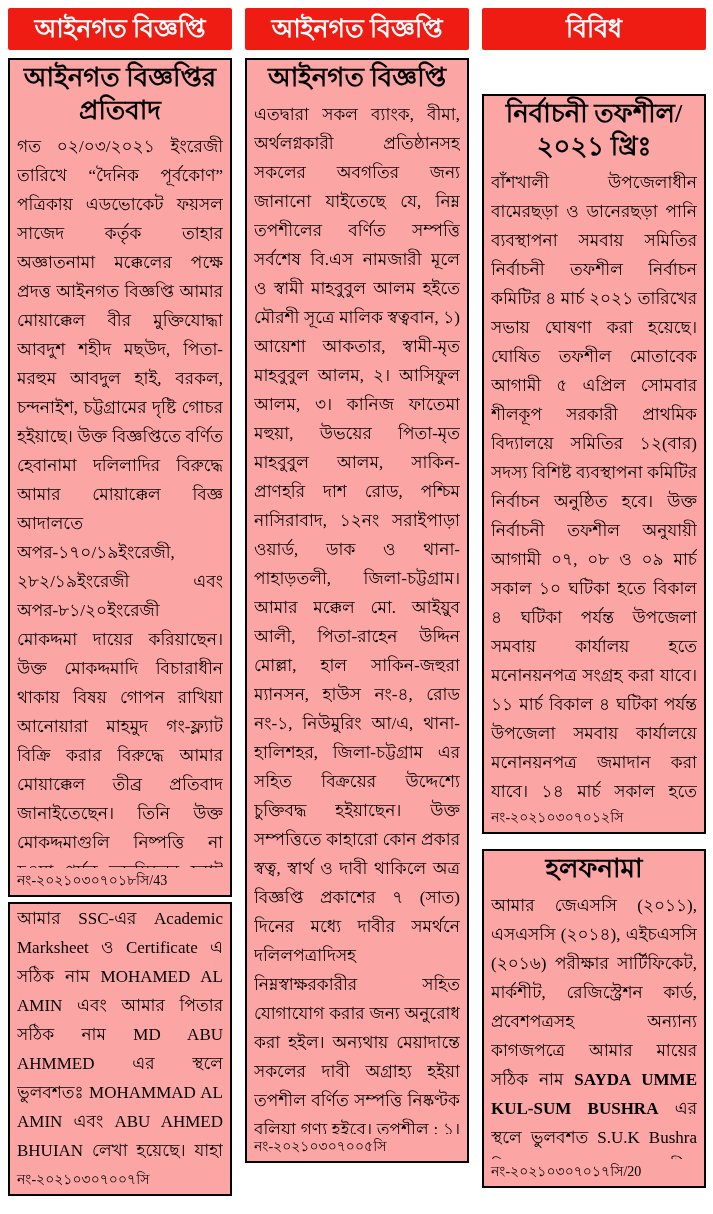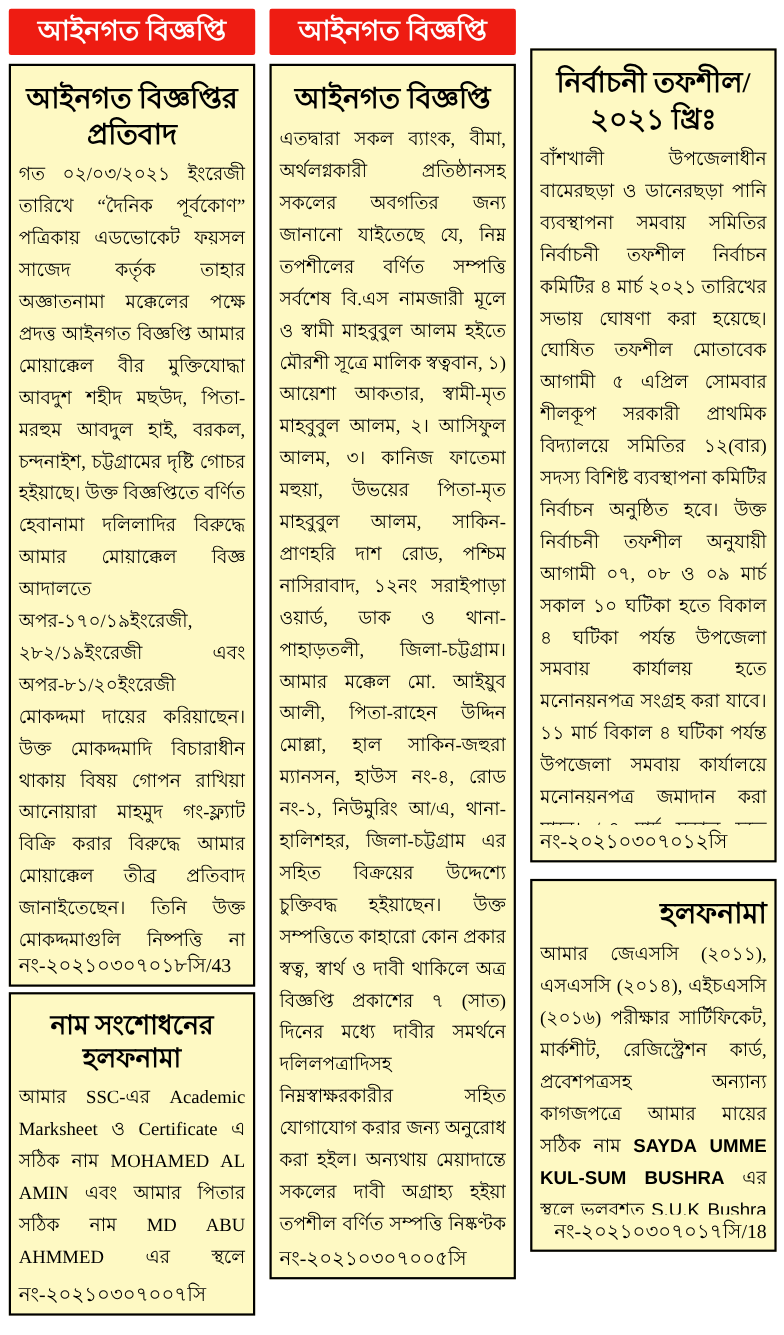--- a/index.html
+++ b/index.html
@@ -38,22 +38,22 @@
     font-size: 25px;
     line-height: 42px;
     text-align: center;
     border-radius: 2px;
     margin-bottom: 8px;
     flex: 0 0 auto;
   }
   .ad {
     box-sizing: border-box;
     border: 2px solid #000000;
-    background: #fef9c3;
-    padding: 12px 7px 5px 7px;
+    background: #fca5a5;
+    padding: 0 7px 5px 7px;
     display: flex;
     flex-direction: column;
     overflow: hidden;
     flex: 0 0 auto;
   }
   .ad-title {
     text-align: center;
     font-weight: bold;
     font-size: 26px;
     line-height: 1.25;
@@ -64,74 +64,74 @@
     font-size: 24px;
   }
   .ad-body {
     font-size: 17px;
     line-height: 29px;
     text-align: justify;
     flex: 1 1 auto;
     overflow: hidden;
   }
   .ad-ref {
-    font-size: 18px;
+    font-size: 14px;
     line-height: 1.3;
     margin-top: 4px;
     text-align: left;
     flex: 0 0 auto;
   }
   .b { font-weight: bold; }
-  .latin { font-family: Liberation Sans, sans-serif; }
+  .latin { font-family: Liberation Serif, serif; }
   
   .c1-ad1 { height: 839px; }
   .c1-ad2 { height: 294px; margin-top: 5px; }
   .c2-ad1 { height: 1105px; }
   .c3-ad1 { height: 740px; margin-top: 36px; }
-  .c3-ad2 { height: 339px; margin-top: 15px; align-items: flex-end; }
+  .c3-ad2 { height: 339px; margin-top: 15px; }
 </style>
 </head>
 <body>
 
 <div class="page">
 
   <div class="col">
     <div class="cat-header">আইনগত বিজ্ঞপ্তি</div>
 
     <div class="ad c1-ad1">
       <div class="ad-title">আইনগত বিজ্ঞপ্তির প্রতিবাদ</div>
       <div class="ad-body"><span>গত ০২/০৩/২০২১ ইংরেজী তারিখে “দৈনিক পূর্বকোণ” পত্রিকায় এডভোকেট ফয়সল সাজেদ কর্তৃক তাহার অজ্ঞাতনামা মক্কেলের পক্ষে প্রদত্ত আইনগত বিজ্ঞপ্তি আমার মোয়াক্কেল বীর মুক্তিযোদ্ধা আবদুশ শহীদ মছউদ, পিতা-মরহুম আবদুল হাই, বরকল, চন্দনাইশ, চট্টগ্রামের দৃষ্টি গোচর হইয়াছে। উক্ত বিজ্ঞপ্তিতে বর্ণিত হেবানামা দলিলাদির বিরুদ্ধে আমার মোয়াক্কেল বিজ্ঞ আদালতে অপর-১৭০/১৯ইংরেজী, ২৮২/১৯ইংরেজী এবং অপর-৮১/২০ইংরেজী মোকদ্দমা দায়ের করিয়াছেন। উক্ত মোকদ্দমাদি বিচারাধীন থাকায় বিষয় গোপন রাখিয়া আনোয়ারা মাহমুদ গং-ফ্ল্যাট বিক্রি করার বিরুদ্ধে আমার মোয়াক্কেল তীব্র প্রতিবাদ জানাইতেছেন। তিনি উক্ত মোকদ্দমাগুলি নিষ্পত্তি না হওয়া পর্যন্ত তফসিলের ফ্ল্যাট পার্কিং সর্বসাধারণকে খরিদ না করার অনুরোধ করা যাইতেছে। যদি কেহ খরিদ করিলে তাহার জন্য তফসিলে সম্পত্তি ও আমার মোয়াক্কেল দায়ী হইবে না। তফসিল: মৌজা-খুলশী, থানা/উপজেলা-সাবেক পাঁচলাইশ, বর্তমানে-খুলশী, জিলা-চট্টগ্রাম, আর.এস. ১৩৪ খতিয়ানের আর.এস. ৭৩৮ দাগের আন্দর সামিল পি.এস. ৩নং খতিয়ানের অধীনে পি.এস. না-মজারী ৯৫৫নং খতিয়ানের পি.এস. ৪৮১ দাগের ১৬.৬৬ শতক ভূমির উপর নির্মিত </span></div>
       <div class="ad-ref">নং-২০২১০৩০৭০১৮সি/43</div>
     </div>
 
     <div class="ad c1-ad2">
-      <div class="ad-title small">নাম সংশোধনের হলফনামা</div>
       <div class="ad-body"><span>আমার SSC-এর Academic Marksheet ও Certificate এ সঠিক নাম MOHAMED AL AMIN এবং আমার পিতার সঠিক নাম MD ABU AHMMED এর স্থলে ভুলবশতঃ MOHAMMAD AL AMIN এবং ABU AHMED BHUIAN লেখা হয়েছে। যাহা চীফ মেট্রোপলিটন ম্যাজিষ্ট্রেট আদালত চট্টগ্রামে ৫৯৩/২০২১ নং হলফনামা মূলে ০২/০৩/২০২১ইং তারিখে সংশোধন করা হল।--</span></div>
       <div class="ad-ref">নং-২০২১০৩০৭০০৭সি</div>
     </div>
   </div>
 
   <div class="col">
     <div class="cat-header">আইনগত বিজ্ঞপ্তি</div>
 
     <div class="ad c2-ad1">
       <div class="ad-title">আইনগত বিজ্ঞপ্তি</div>
       <div class="ad-body"><span>এতদ্বারা সকল ব্যাংক, বীমা, অর্থলগ্নকারী প্রতিষ্ঠানসহ সকলের অবগতির জন্য জানানো যাইতেছে যে, নিম্ন তপশীলের বর্ণিত সম্পত্তি সর্বশেষ বি.এস নামজারী মূলে ও স্বামী মাহবুবুল আলম হইতে মৌরশী সূত্রে মালিক স্বত্ববান, ১) আয়েশা আকতার, স্বামী-মৃত মাহবুবুল আলম, ২। আসিফুল আলম, ৩। কানিজ ফাতেমা মহুয়া, উভয়ের পিতা-মৃত মাহবুবুল আলম, সাকিন-প্রাণহরি দাশ রোড, পশ্চিম নাসিরাবাদ, ১২নং সরাইপাড়া ওয়ার্ড, ডাক ও থানা-পাহাড়তলী, জিলা-চট্টগ্রাম। আমার মক্কেল মো. আইয়ুব আলী, পিতা-রাহেন উদ্দিন মোল্লা, হাল সাকিন-জহুরা ম্যানসন, হাউস নং-৪, রোড নং-১, নিউমুরিং আ/এ, থানা-হালিশহর, জিলা-চট্টগ্রাম এর সহিত বিক্রয়ের উদ্দেশ্যে চুক্তিবদ্ধ হইয়াছেন। উক্ত সম্পত্তিতে কাহারো কোন প্রকার স্বত্ব, স্বার্থ ও দাবী থাকিলে অত্র বিজ্ঞপ্তি প্রকাশের ৭ (সাত) দিনের মধ্যে দাবীর সমর্থনে দলিলপত্রাদিসহ নিম্নস্বাক্ষরকারীর সহিত যোগাযোগ করার জন্য অনুরোধ করা হইল। অন্যথায় মেয়াদান্তে সকলের দাবী অগ্রাহ্য হইয়া তপশীল বর্ণিত সম্পত্তি নিষ্কণ্টক বলিয়া গণ্য হইবে। তপশীল : ১। জিলা-চট্টগ্রাম, থানা-পাহাড়তলী, মৌজা-পশ্চিম নাছিরাবাদ, আর.এস জরিপের ৪৫নং খতিয়ানের আর.এস ৬৪ দাগান্দর তৎ সামিলে বি.এস নামজারী জমাভাগ ৭/১০/এ নং খতিয়ানের তৎপর বি.এস না-মজারী জমাভাগ ১০৭৩ নং খতিয়ানের বি.এস ৬১ দাগান্দর ০৫০০ শতাংশ বা ৴২৷৷ কড়া নাল জমি। ২। জিলা-চট্টগ্রাম, থানা-পাহাড়তলী, মৌজা-পশ্চিম নাছিরাবাদ, আর.এস জরিপের ৬১,৬২ নং খতিয়ানাদির আর.এস ৬৫/১১২৭, ৬৫/১১২৮, ৬৫ দাগাদির আন্দর তৎসামিলে বি.এস জরিপের ৬৮৫ নং খতিয়ানের ও বি.এস. নামজারী জমাভাগ ৭৬৬ নং খতিয়ানের বি.এস ৬২, ৬৩ দাগাদির আন্দর .১৮০০ শতাংশ বা ৴৯ গন্ডা নাল জমি।--ধন্যবাদান্তে : </span></div>
       <div class="ad-ref">নং-২০২১০৩০৭০০৫সি</div>
     </div>
   </div>
 
   <div class="col">
+    <div class="cat-header">বিবিধ</div>
 
     <div class="ad c3-ad1">
       <div class="ad-title">নির্বাচনী তফশীল/২০২১ খ্রিঃ</div>
       <div class="ad-body"><span>বাঁশখালী উপজেলাধীন বামেরছড়া ও ডানেরছড়া পানি ব্যবস্থাপনা সমবায় সমিতির নির্বাচনী তফশীল নির্বাচন কমিটির ৪ মার্চ ২০২১ তারিখের সভায় ঘোষণা করা হয়েছে। ঘোষিত তফশীল মোতাবেক আগামী ৫ এপ্রিল সোমবার শীলকূপ সরকারী প্রাথমিক বিদ্যালয়ে সমিতির ১২(বার) সদস্য বিশিষ্ট ব্যবস্থাপনা কমিটির নির্বাচন অনুষ্ঠিত হবে। উক্ত নির্বাচনী তফশীল অনুযায়ী আগামী ০৭, ০৮ ও ০৯ মার্চ সকাল ১০ ঘটিকা হতে বিকাল ৪ ঘটিকা পর্যন্ত উপজেলা সমবায় কার্যালয় হতে মনোনয়নপত্র সংগ্রহ করা যাবে। ১১ মার্চ বিকাল ৪ ঘটিকা পর্যন্ত উপজেলা সমবায় কার্যালয়ে মনোনয়নপত্র জমাদান করা যাবে। ১৪ মার্চ সকাল হতে মনোনয়নপত্র বাছাই করা হবে। ২৫ মার্চ মনোনয়নপত্র প্রত্যাহার করা যাইবে। ৫ এপ্রিল সকাল ৯ ঘটিকা হতে বিকাল ৪ ঘটিকা পর্যন্ত নির্বাচনের ভোট গ্রহণ করা হবে। নির্বাচন সংক্রান্ত যে কোন তথ্যের জন্য নির্বাচন কমিটির সাথে যোগাযোগ করার জন্য অনুরোধ করা হলো।-- অনুরোধক্রমে : </span></div>
       <div class="ad-ref">নং-২০২১০৩০৭০১২সি</div>
     </div>
 
     <div class="ad c3-ad2">
       <div class="ad-title">হলফনামা</div>
       <div class="ad-body"><span>আমার জেএসসি (২০১১), এসএসসি (২০১৪), এইচএসসি (২০১৬) পরীক্ষার সার্টিফিকেট, মার্কশীট, রেজিস্ট্রেশন কার্ড, প্রবেশপত্রসহ অন্যান্য কাগজপত্রে আমার মায়ের সঠিক নাম </span><span class="b latin">SAYDA UMME KUL-SUM BUSHRA</span><span> এর স্থলে ভুলবশত </span><span class="latin">S.U.K Bushra</span><span> লিখা হয়েছে। যা চীফ মেট্রোপলিটন ম্যাজিস্ট্রেট আদালত, চট্টগ্রাম হলফনামা নং-৫০৪/২০২১, তাং-২৩/০২/২০২১ ইং মূলে সংশোধন করলাম।-- </span></div>
-      <div class="ad-ref">নং-২০২১০৩০৭০১৭সি/18</div>
+      <div class="ad-ref">নং-২০২১০৩০৭০১৭সি/20</div>
     </div>
   </div>
 
 </div>
 
 </body></html>

